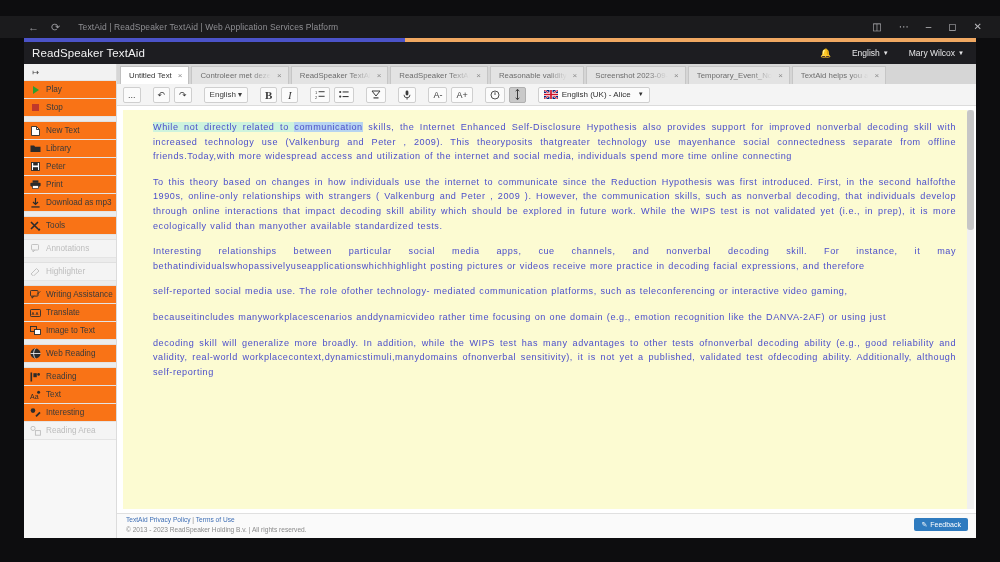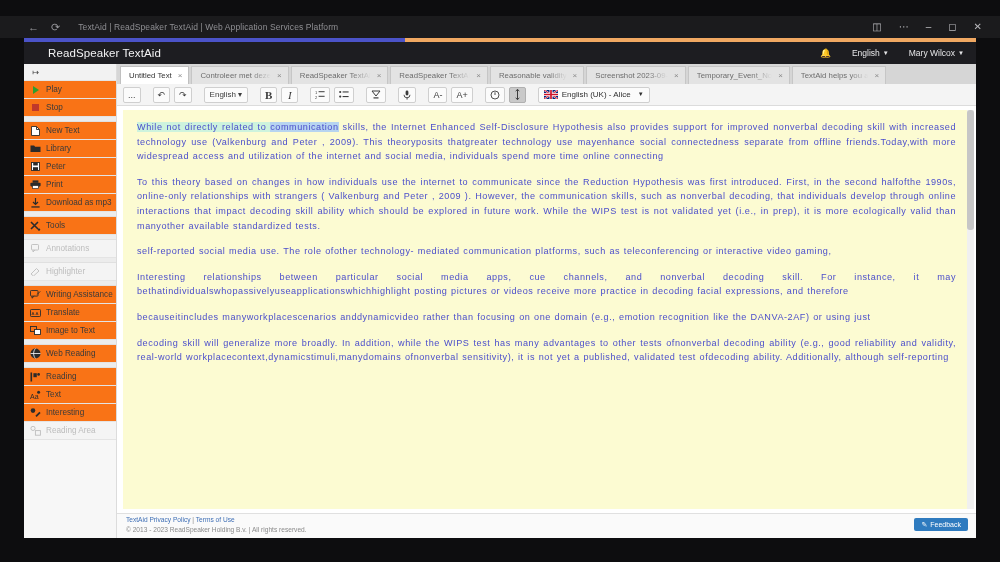--- a/index.html
+++ b/index.html
@@ -25,21 +25,21 @@
   
   .accent { position: absolute; left: 24px; top: 38px; width: 952px; height: 4px; display: flex; }
   .accent-blue { width: 40%; height: 100%; }
   .accent-orange { width: 60%; height: 100%; }
 
   
   .appbar {
     position: absolute; left: 24px; top: 42px; width: 952px; height: 22px;
     background: #1d1d21; display: flex; align-items: center;
   }
-  .brand { color: #f2f2f3; font-size: 11.5px; padding-left: 24px; letter-spacing: .1px; }
+  .brand { color: #f2f2f3; font-size: 11.5px; padding-left: 8px; letter-spacing: .1px; }
   .appbar-right { margin-left: auto; display: flex; align-items: center; gap: 20px; padding-right: 12px; }
   .appbar-right .ai { color: #e6e6e8; font-size: 8.5px; white-space: nowrap; }
   .bell { color: #e6e6e8; font-size: 9px; }
   .caret { font-size: 6px; margin-left: 3px; position: relative; top: -1px; }
 
   
   .shell {
     position: absolute; left: 24px; top: 64px; width: 952px; height: 474px;
     background: #ffffff; display: flex;
   }
@@ -102,21 +102,21 @@
   .flag { width: 14px; height: 9px; flex: none; }
 
   
   .editor-wrap { flex: 1; background: #fff; padding: 4px 6px 4px 6px; min-height: 0; position: relative; }
   .editor {
     height: 100%; background: #fcfbd2; overflow: hidden; position: relative;
     padding: 10px 14px 6px 14px;
   }
   .editor p {
     font-size: 9.1px; line-height: 14.6px; color: #4b4ecb;
-    letter-spacing: .55px; word-spacing: .6px; margin: 0 0 11px 0;
+    letter-spacing: .55px; word-spacing: .6px; margin: 0 0 11px 16px;
     text-align: justify; text-align-last: left;
   }
   .hl-green { background: #cdf3dd; }
   .hl-blue { background: #b7d4f0; }
 
   .vscroll {
     position: absolute; right: 2px; top: 4px; width: 7px; bottom: 4px; background: #f0f0f0;
   }
   .vthumb { position: absolute; left: 0; top: 0; width: 7px; height: 120px; background: #c6c6c6; border-radius: 3px; }
 
@@ -448,23 +448,23 @@
           </svg>
           <span>English (UK) - Alice</span>
           <span class="caret">▼</span>
         </span>
       </div>
 
       <div class="editor-wrap">
         <div class="editor" id="editor" style="background: rgb(252, 251, 210);">
             <p style="color: rgb(75, 78, 203);"><span class="hl-green">While not directly related to </span><span class="hl-blue">communication</span><span> skills, the Internet Enhanced Self-Disclosure Hypothesis also provides support for improved nonverbal decoding skill with increased technology use (Valkenburg and Peter , 2009). This theoryposits thatgreater technology use mayenhance social connectedness separate from offline friends.Today,with more widespread access and utilization of the internet and social media, individuals spend more time online connecting</span></p>
             <p style="color: rgb(75, 78, 203);"><span>To this theory based on changes in how individuals use the internet to communicate since the Reduction Hypothesis was first introduced. First, in the second halfofthe 1990s, online-only relationships with strangers ( Valkenburg and Peter , 2009 ). However, the communication skills, such as nonverbal decoding, that individuals develop through online interactions that impact decoding skill ability which should be explored in future work. While the WIPS test is not validated yet (i.e., in prep), it is more ecologically valid than manyother available standardized tests.</span></p>
+            <p style="color: rgb(75, 78, 203);"><span>Interesting relationships between particular social media apps, cue channels, and nonverbal decoding skill. For instance, it may bethatindividualswhopassivelyuseapplicationswhichhighlight posting pictures or videos receive more practice in decoding facial expressions, and therefore</span></p>
             <p style="color: rgb(75, 78, 203);"><span>self-reported social media use. The role ofother technology- mediated communication platforms, such as teleconferencing or interactive video gaming,</span></p>
-            <p style="color: rgb(75, 78, 203);"><span>Interesting relationships between particular social media apps, cue channels, and nonverbal decoding skill. For instance, it may bethatindividualswhopassivelyuseapplicationswhichhighlight posting pictures or videos receive more practice in decoding facial expressions, and therefore</span></p>
-            <p style="color: rgb(75, 78, 203);"><span>becauseitincludes manyworkplacescenarios anddynamicvideo rather than focusing on one domain (e.g., emotion recognition like the DANVA-2AF) or using just</span></p>
+            <p style="color: rgb(75, 78, 203);"><span>becauseitincludes manyworkplacescenarios anddynamicvideo rather time focusing on one domain (e.g., emotion recognition like the DANVA-2AF) or using just</span></p>
             <p style="color: rgb(75, 78, 203);"><span>decoding skill will generalize more broadly. In addition, while the WIPS test has many advantages to other tests ofnonverbal decoding ability (e.g., good reliability and validity, real-world workplacecontext,dynamicstimuli,manydomains ofnonverbal sensitivity), it is not yet a published, validated test ofdecoding ability. Additionally, although self-reporting</span></p>
           </div>
         <div class="vscroll">
           <div class="vthumb"></div>
         </div>
       </div>
 
       <div class="footer">
         <div class="footer-sidefill"></div>
         <div class="f-links">

